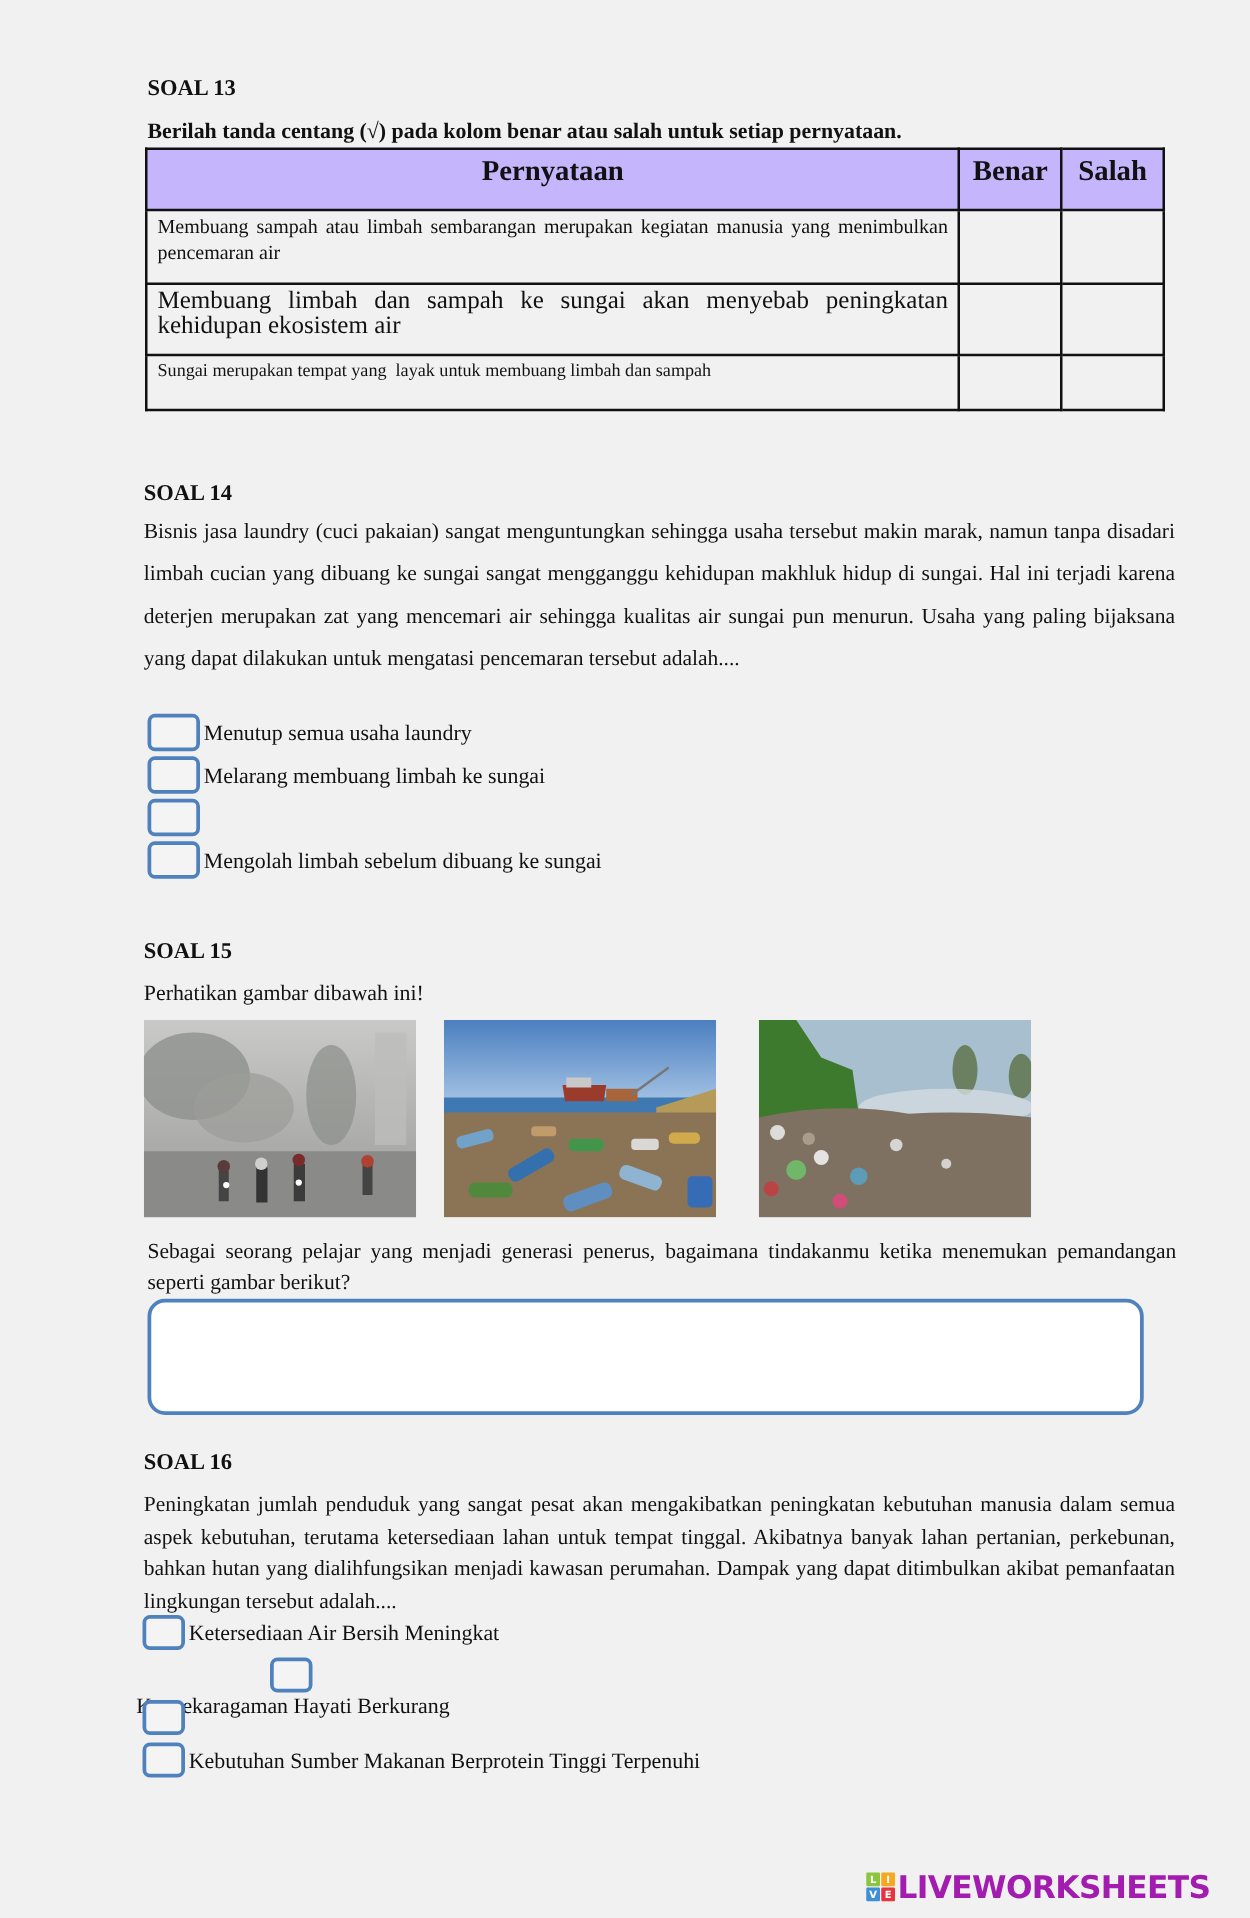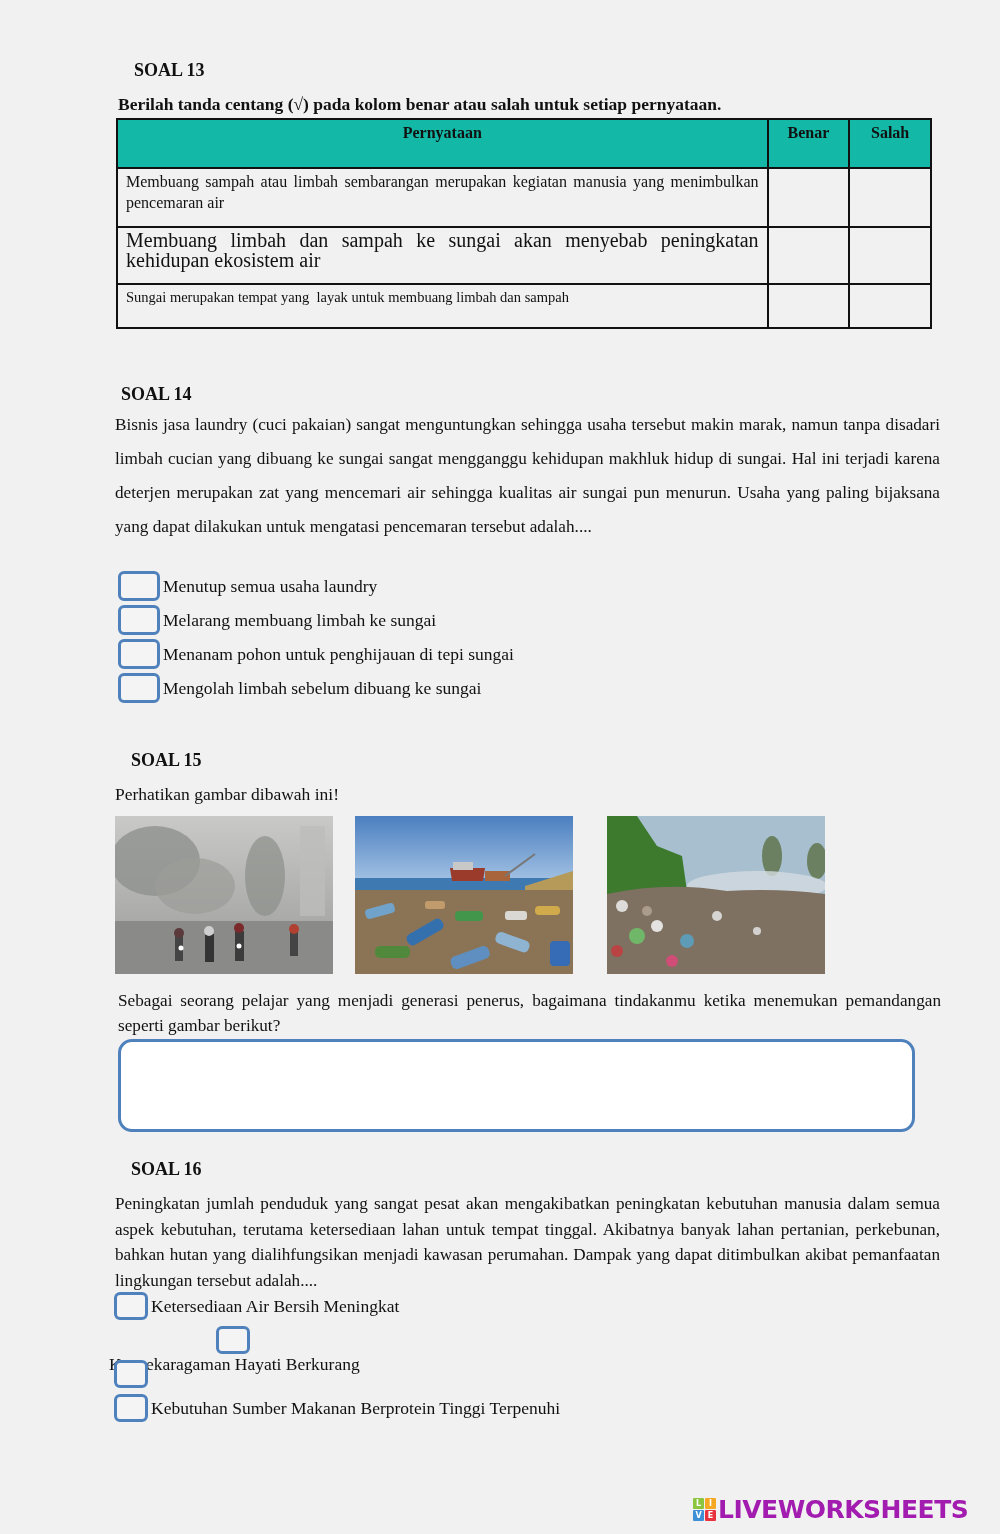--- a/index.html
+++ b/index.html
@@ -1,41 +1,41 @@
 <!DOCTYPE html>
 <html><head>
 <meta charset="utf-8">
 <style>
   * { box-sizing: border-box; margin: 0; padding: 0; }
   html, body { width: 1000px; height: 1534px; background: #f1f1f1; overflow: hidden; }
   body { position: relative; font-family: "Liberation Serif", "DejaVu Serif", serif; color: #111; }
 
   .abs { position: absolute; }
-  .soal-title { font-weight: bold; font-size: 18px; margin-left: 16px; }
+  .soal-title { font-weight: bold; font-size: 18px; }
   .para { font-size: 17px; text-align: justify; text-align-last: left; }
 
   
   #s13-title { left: 118px; top: 60px; }
   #s13-instr { left: 118px; top: 94px; font-weight: bold; font-size: 17.5px; }
   #tf-table { left: 116px; top: 118px; width: 816px; border-collapse: collapse; }
   #tf-table th, #tf-table td { border: 2px solid #111; }
-  #tf-table th { background: #14b8a6; font-weight: bold; font-size: 16px; vertical-align: top; padding-top: 4px; height: 49px; }
+  #tf-table th { background: #c4b5fd; font-weight: bold; font-size: 23px; vertical-align: top; padding-top: 4px; height: 49px; }
   #tf-table td.stmt { font-size: 16px; padding: 2px 8px 13px 8px; vertical-align: top; text-align: justify; line-height: 21px; }
   #tf-table td.stmt.small { font-size: 14.5px; }
   #tf-table td.chk { width: 82px; cursor: pointer; }
   #tf-table col.c1 { width: 652px; }
   #tf-table col.c2 { width: 82px; }
   #tf-table col.c3 { width: 82px; }
   .r1 td { height: 49px; }
   .r2 td { height: 43px; }
   .r3 td { height: 45px; }
   .r4 td { height: 44px; }
 
   
-  #s14-title { left: 105px; top: 384px; }
+  #s14-title { left: 115px; top: 384px; }
   #s14-text { left: 115px; top: 408px; width: 825px; line-height: 34px; font-size: 17.2px; }
   .opt { position: absolute; display: flex; align-items: center; font-size: 17.5px; }
   .box { width: 42px; height: 30px; border: 3px solid #4f81bd; border-radius: 6px; background: #f4f4f4; cursor: pointer; }
   .box.sm { width: 34px; height: 28px; }
   .opt-label { margin-left: 3px; }
 
   
   #s15-title { left: 115px; top: 750px; }
   #s15-instr { left: 115px; top: 784px; font-size: 17.5px; }
   .photo { position: absolute; top: 816px; width: 218px; height: 158px; overflow: hidden; }
@@ -99,21 +99,20 @@
 <div class="opt" style="left:118px; top:571px;">
   <div class="box"></div>
   <span class="opt-label">Menutup semua usaha laundry</span>
 </div>
 <div class="opt" style="left:118px; top:605px;">
   <div class="box"></div>
   <span class="opt-label">Melarang membuang limbah ke sungai</span>
 </div>
 <div class="opt" style="left:118px; top:639px;">
   <div class="box"></div>
-  <span class="opt-label">Menanam pohon untuk penghijauan di tepi sungai</span>
 </div>
 <div class="opt" style="left:118px; top:673px;">
   <div class="box"></div>
   <span class="opt-label">Mengolah limbah sebelum dibuang ke sungai</span>
 </div>
 
 <div id="s15-title" class="abs soal-title">SOAL 15</div>
 <div id="s15-instr" class="abs">Perhatikan gambar dibawah ini!</div>
 
 <div id="photo1" class="photo">

